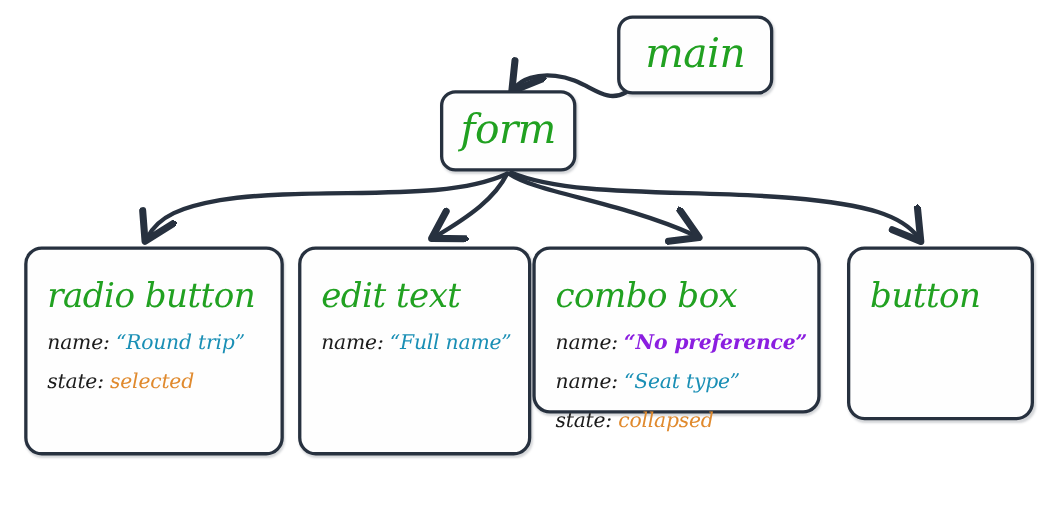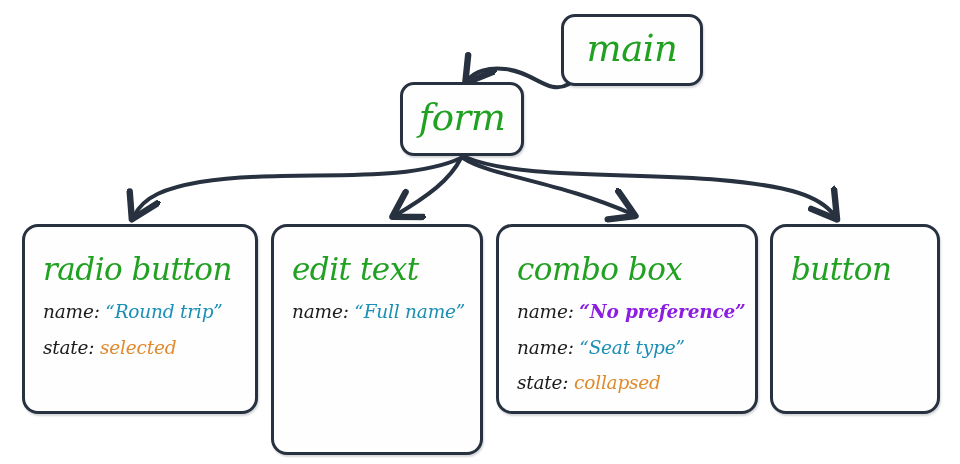--- a/index.html
+++ b/index.html
@@ -131,45 +131,45 @@
         <span class="key">name:</span>
         <span class="val-name"><span>“</span><span class="txt">Round trip</span><span>”</span></span>
       </div>
       <div class="prop">
         <span class="key">state:</span>
         <span class="val-state">selected</span>
       </div>
     </div>
   </div>
 
-  <div class="node big" style="left:271px; top:224px; width:212px; height:231px;">
+  <div class="node big" style="left:271px; top:224px; width:212px; height:190px;">
     <span class="title" style="left:18px; top:27px;">edit text</span>
     <div class="props" style="top:76px;">
       <div class="prop">
         <span class="key">name:</span>
         <span class="val-name"><span>“</span><span class="txt">Full name</span><span>”</span></span>
       </div>
     </div>
   </div>
 
-  <div class="node big" style="left:496px; top:224px; width:262px; height:190px;">
+  <div class="node big" style="left:484px; top:224px; width:262px; height:152px;">
     <span class="title" style="left:18px; top:27px;">combo box</span>
     <div class="props" style="top:76px;">
       <div class="prop">
         <span class="key">name:</span>
         <span class="val-value"><span>“</span><span class="txt">No preference</span><span>”</span></span>
       </div>
       <div class="prop">
         <span class="key">name:</span>
         <span class="val-name"><span>“</span><span class="txt">Seat type</span><span>”</span></span>
       </div>
       <div class="prop">
         <span class="key">state:</span>
         <span class="val-state">collapsed</span>
       </div>
     </div>
   </div>
 
-  <div class="node big" style="left:770px; top:224px; width:170px; height:190px;">
+  <div class="node big" style="left:770px; top:224px; width:170px; height:158px;">
     <span class="title" style="left:18px; top:27px;">button</span>
   </div>
 
 </div>
 
 </body></html>

